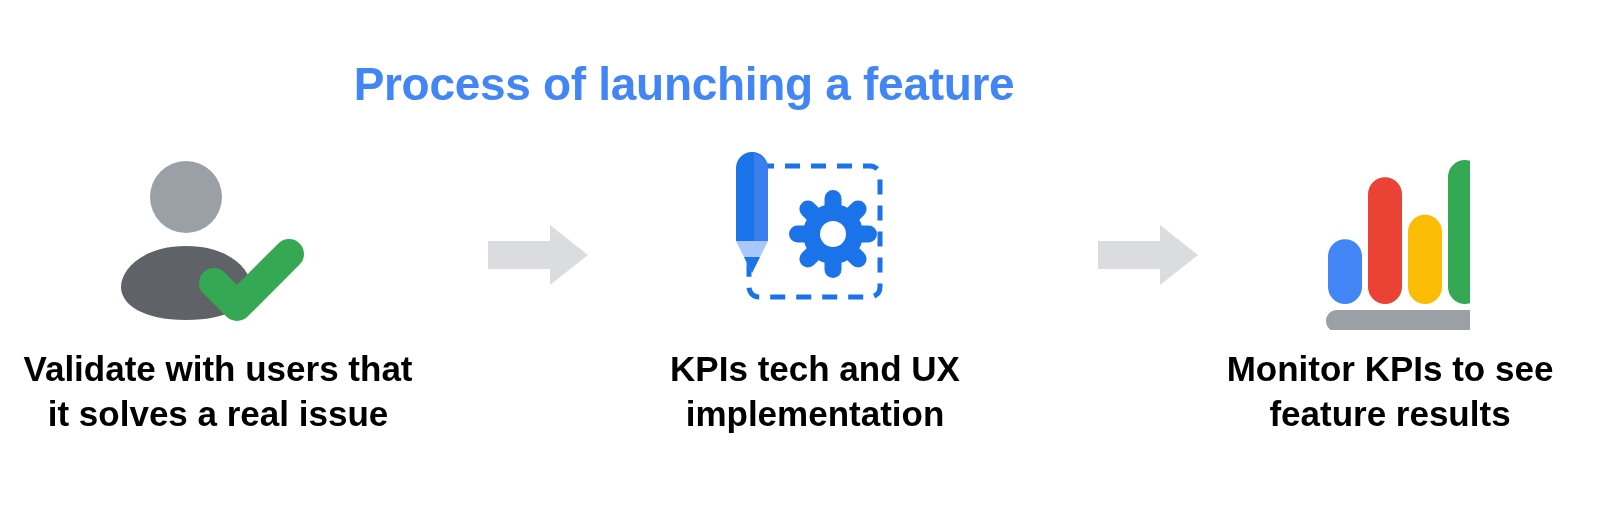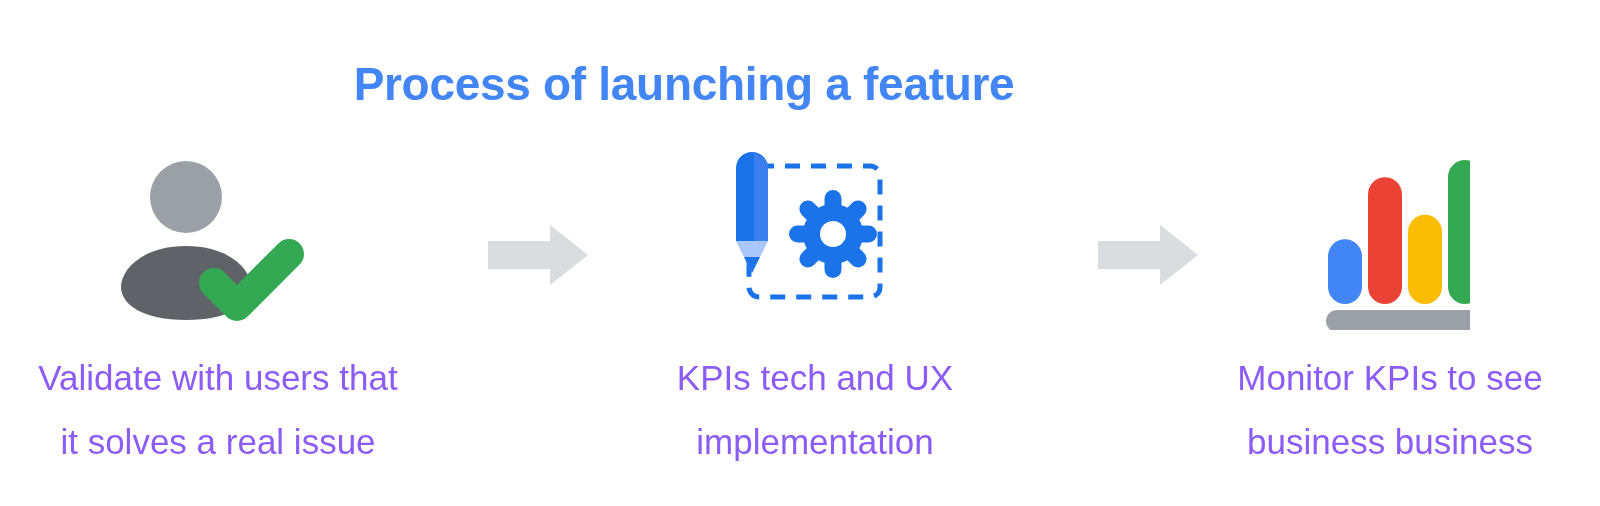--- a/index.html
+++ b/index.html
@@ -55,23 +55,23 @@
     display: block;
   }
 
   .step-caption {
     position: absolute;
     top: 196px;
     left: 0;
     width: 420px;
     text-align: center;
     font-size: 35px;
-    font-weight: 400;
-    line-height: 64px;
-    color: #8b5cf6;
+    font-weight: 700;
+    line-height: 45px;
+    color: #000000;
     white-space: pre-line;
   }
 
   
   .arrow {
     position: absolute;
     top: 225px;
     width: 100px;
     height: 60px;
   }
@@ -149,16 +149,16 @@
 
         <rect x="18" y="89.2" width="34" height="64.8" rx="17" fill="#4285F4"></rect>
         <rect x="58" y="27.28" width="34" height="126.72" rx="17" fill="#EA4335"></rect>
         <rect x="98" y="64.72" width="34" height="89.28" rx="17" fill="#FBBC04"></rect>
         <rect x="138" y="10" width="34" height="144" rx="17" fill="#34A853"></rect>
 
         <rect x="16" y="160" width="158" height="22" rx="11" fill="#9AA0A6"></rect>
       </svg>
     </div>
     <div class="step-caption">Monitor KPIs to see
-business business</div>
+feature results</div>
   </div>
 
 </div>
 
 </body></html>

